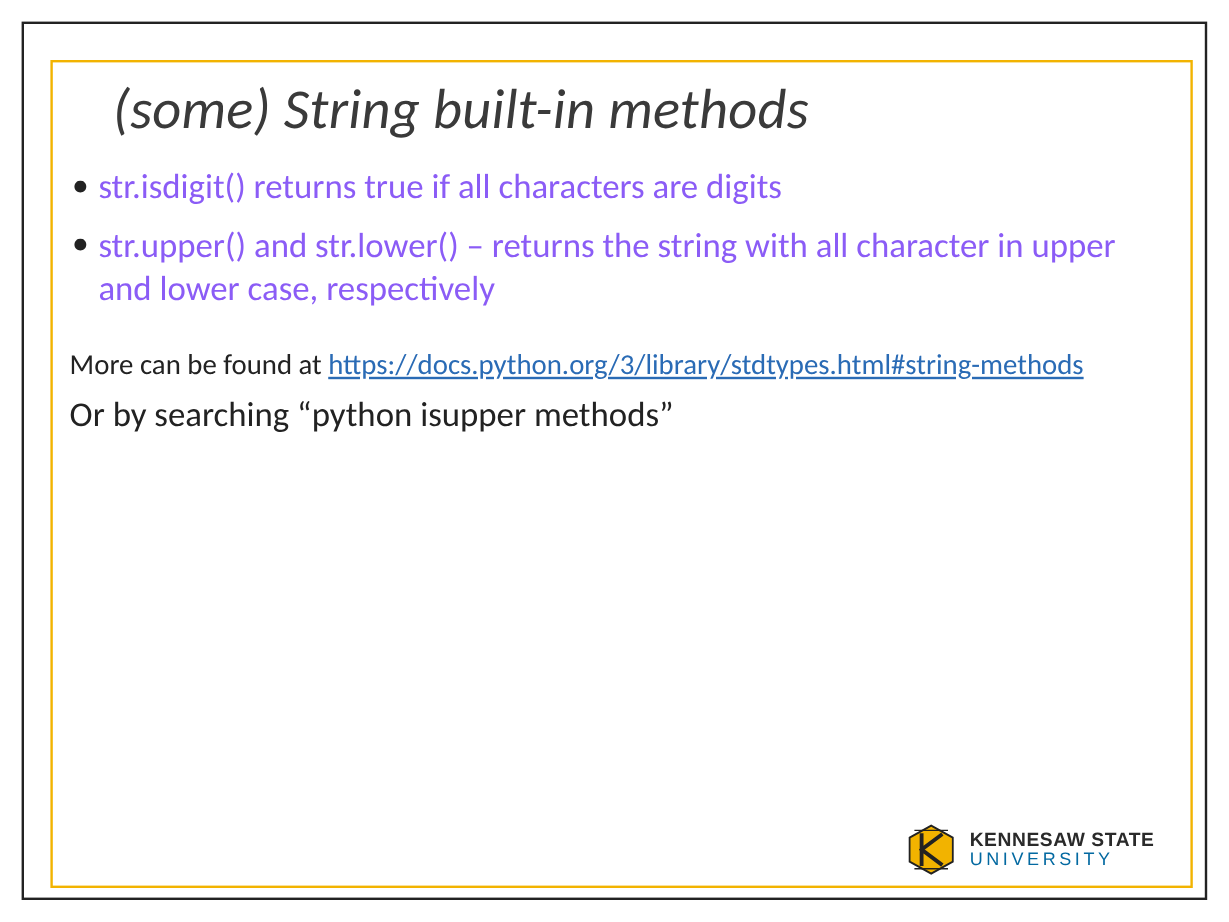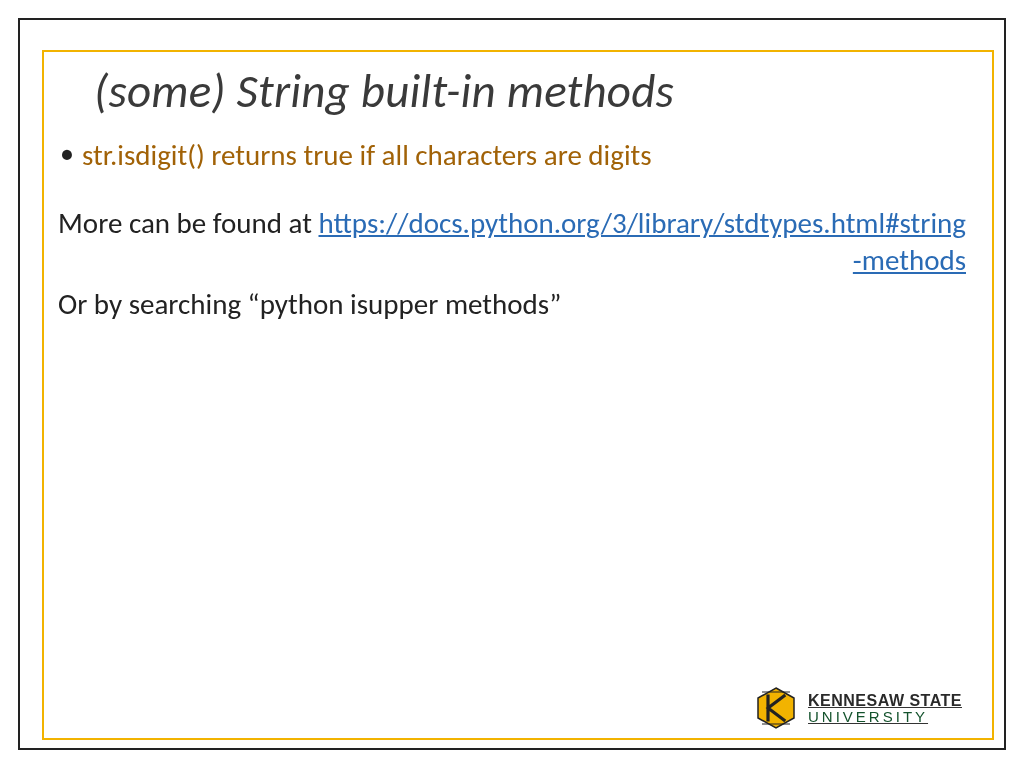--- a/index.html
+++ b/index.html
@@ -43,58 +43,56 @@
       letter-spacing: 0.2px;
       font-style: italic;
     }
     .bullets {
       list-style: none;
       margin-bottom: 26px;
     }
     .bullets li {
       font-size: 29px;
       line-height: 1.22;
-      color: #a16207;
+      color: #8b5cf6;
       position: relative;
       padding-left: 24px;
       margin-bottom: 14px;
     }
     .bullets li::before {
       content: "•";
       position: absolute;
       left: 2px;
       top: -1px;
       font-size: 28px;
       color: #222;
     }
     .more-block {
-      font-size: 29px;
+      font-size: 24px;
       line-height: 1.28;
       color: #222;
       margin-top: 32px;
-      text-align: right;
     }
     .link {
       color: #2a6bb5;
       text-decoration: underline;
       word-break: break-all;
     }
     .search-line {
       font-size: 29px;
       color: #222;
       margin-top: 6px;
     }
     .logo-wrap {
       position: absolute;
       right: 62px;
       bottom: 38px;
       display: flex;
       align-items: center;
       gap: 10px;
-      text-decoration: underline;
     }
     .logo-mark {
       width: 44px;
       height: 44px;
     }
     .logo-text {
       display: flex;
       flex-direction: column;
       line-height: 1.0;
       letter-spacing: 0.5px;
@@ -103,34 +101,35 @@
       font-family: 'Arial Black', Arial, sans-serif;
       font-weight: 900;
       font-size: 16px;
       color: #2a2a2a;
     }
     .logo-line2 {
       font-family: Arial, sans-serif;
       font-weight: 300;
       font-size: 15px;
       letter-spacing: 3px;
-      color: #14532d;
+      color: #0369a1;
     }
   </style>
 </head>
 <body>
 
 <div class="outer-border"></div>
 <div class="inner-border"></div>
 
 <div class="slide">
   <h1 class="title">(some) String built-in methods</h1>
 
   <ul class="bullets">
     <li>str.isdigit() returns true if all characters are digits</li>
+    <li>str.upper() and str.lower() – returns the string with all character in upper and lower case, respectively</li>
   </ul>
 
   <div class="more-block">
     <span>More can be found at </span>
     <a class="link" href="#">https://docs.python.org/3/library/stdtypes.html#string-methods</a>
   </div>
   <div class="search-line">Or by searching “python isupper methods”</div>
 </div>
 
 <div class="logo-wrap">

